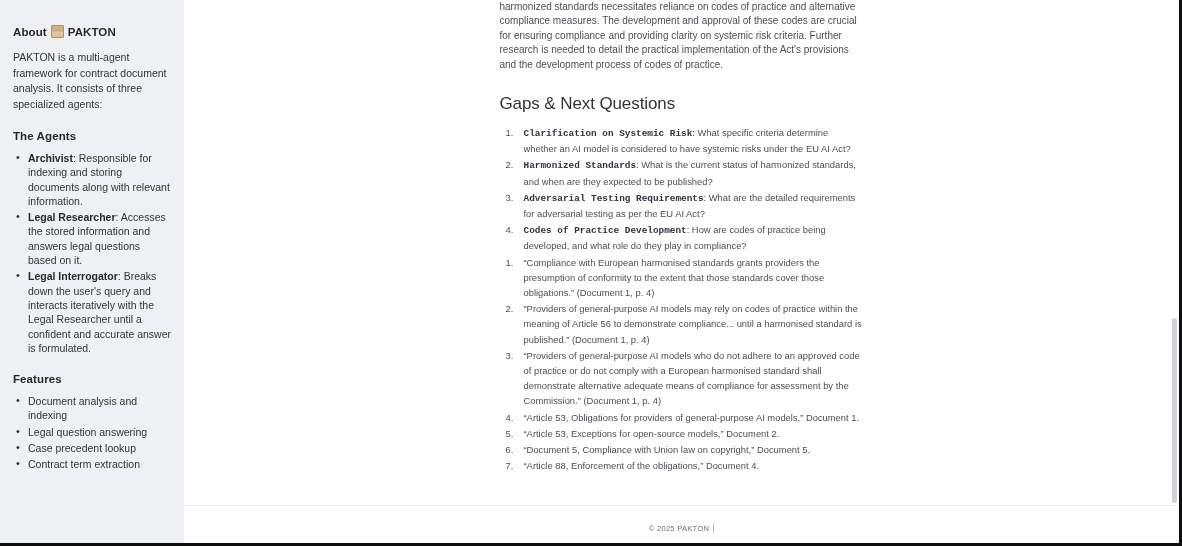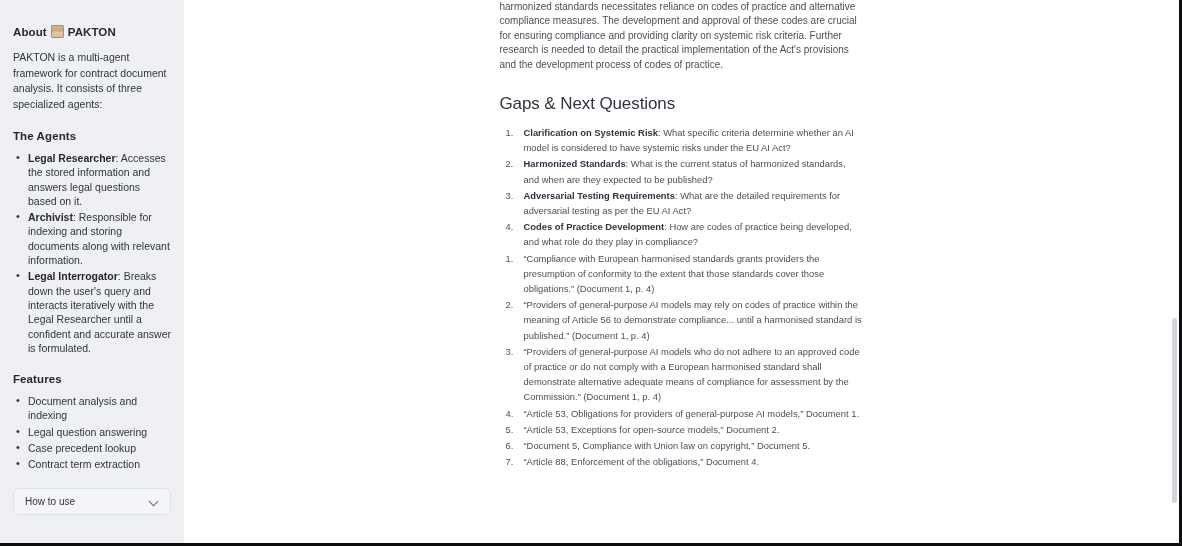--- a/index.html
+++ b/index.html
@@ -175,21 +175,21 @@
 
   ol.num li::before {
     content: counter(itm) ".";
     position: absolute;
     left: 6px;
     top: 0;
     font-size: 9.4px;
     color: #4b4f58;
   }
 
-  ol.num li b { font-weight: bold; color: #31333f; }
+  ol.num li b { font-weight: bold; color: #31333f; font-family: Liberation Mono, monospace; }
 
   .footer {
     position: absolute;
     left: 0;
     right: 0;
     bottom: 8px;
     text-align: center;
     border-top: 1px solid #f0f1f3;
     padding-top: 11px;
   }
@@ -224,38 +224,34 @@
       <span>About</span>
       <span class="logo-icon"></span>
       <span>PAKTON</span>
     </div>
 
     <p class="sb-para">PAKTON is a multi-agent framework for contract document analysis. It consists of three specialized agents:</p>
 
     <div class="sb-h">The Agents</div>
 
     <ul class="sb-list">
+      <li><b>Archivist</b><span>: Responsible for indexing and storing documents along with relevant information.</span></li>
       <li><b>Legal Researcher</b><span>: Accesses the stored information and answers legal questions based on it.</span></li>
-      <li><b>Archivist</b><span>: Responsible for indexing and storing documents along with relevant information.</span></li>
       <li><b>Legal Interrogator</b><span>: Breaks down the user's query and interacts iteratively with the Legal Researcher until a confident and accurate answer is formulated.</span></li>
     </ul>
 
     <div class="sb-h">Features</div>
 
     <ul class="sb-list tight">
       <li>Document analysis and indexing</li>
       <li>Legal question answering</li>
       <li>Case precedent lookup</li>
       <li>Contract term extraction</li>
     </ul>
 
-    <div class="howto">
-      <span class="howto-label">How to use</span>
-      <span class="chev"></span>
-    </div>
 
   </aside>
 
   <main id="main">
 
     <div class="content">
 
       <p class="body-p">harmonized standards necessitates reliance on codes of practice and alternative compliance measures. The development and approval of these codes are crucial for ensuring compliance and providing clarity on systemic risk criteria. Further research is needed to detail the practical implementation of the Act's provisions and the development process of codes of practice.</p>
 
       <h2 class="sec">Gaps &amp; Next Questions</h2>
@@ -273,18 +269,21 @@
         <li>“Providers of general-purpose AI models may rely on codes of practice within the meaning of Article 56 to demonstrate compliance... until a harmonised standard is published.” (Document 1, p. 4)</li>
         <li>“Providers of general-purpose AI models who do not adhere to an approved code of practice or do not comply with a European harmonised standard shall demonstrate alternative adequate means of compliance for assessment by the Commission.” (Document 1, p. 4)</li>
         <li>“Article 53, Obligations for providers of general-purpose AI models,” Document 1.</li>
         <li>“Article 53, Exceptions for open-source models,” Document 2.</li>
         <li>“Document 5, Compliance with Union law on copyright,” Document 5.</li>
         <li>“Article 88, Enforcement of the obligations,” Document 4.</li>
       </ol>
 
     </div>
 
+    <div class="footer">
+      <span class="footer-text">© 2025 PAKTON</span>
+    </div>
 
     <div class="scrollbar"></div>
 
   </main>
 
 </div>
 
 </body></html>

